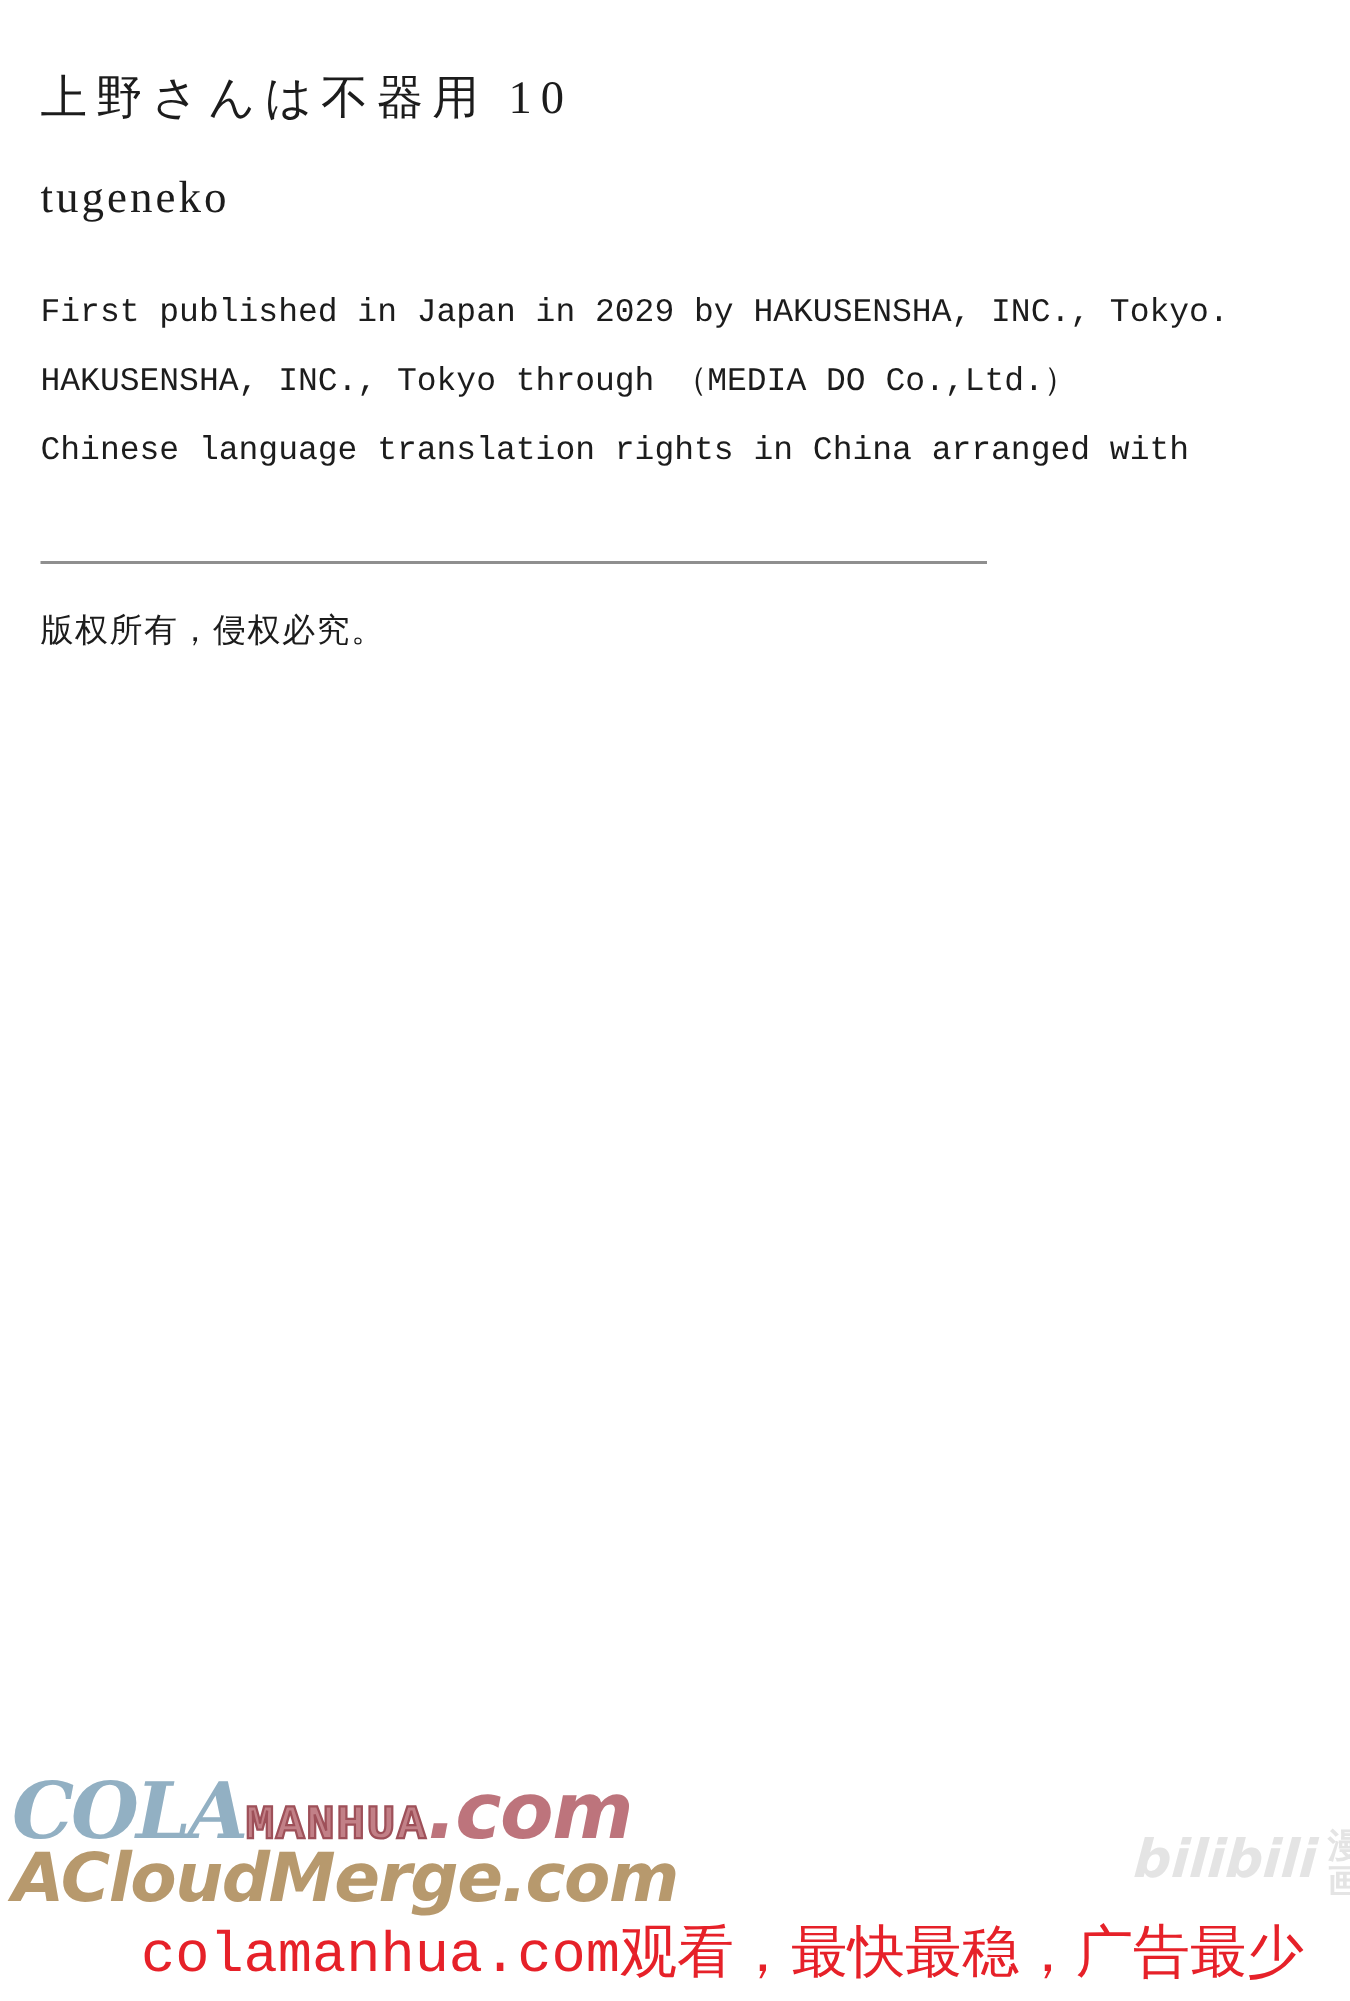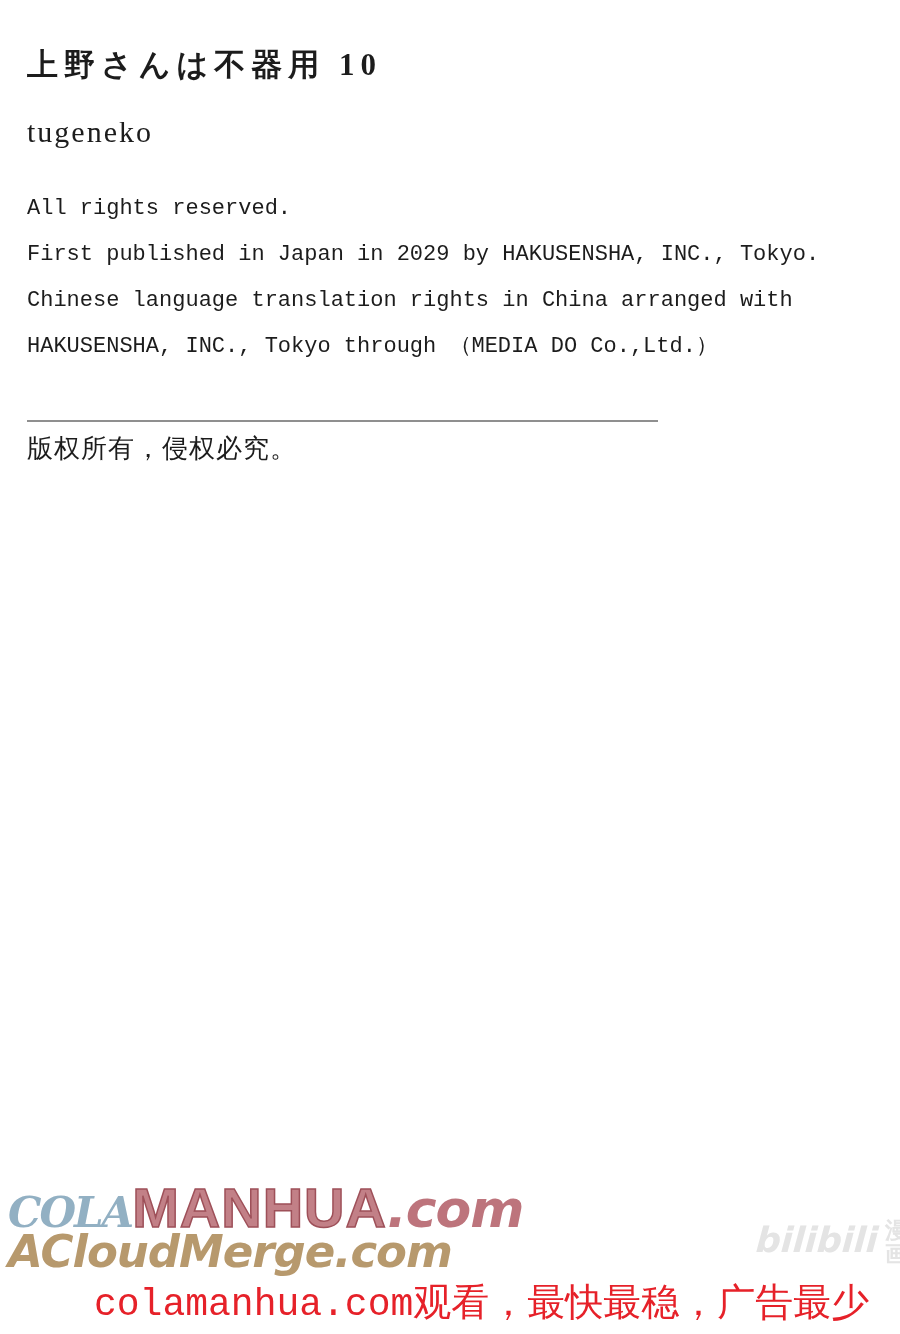--- a/index.html
+++ b/index.html
@@ -25,21 +25,21 @@
     font-size: 34px;
     line-height: 38px;
     font-weight: bold;
     letter-spacing: 2px;
     margin: 0;
     font-family: "Liberation Serif", "DejaVu Serif", serif;
   }
   .title-jp {
     font-size: 31px;
     line-height: 38px;
-    font-weight: bold;
+    font-weight: normal;
     letter-spacing: 6px;
     margin: 22px 0 0 0;
     font-family: "Liberation Serif", "DejaVu Serif", serif;
   }
   .author {
     font-size: 30px;
     line-height: 36px;
     letter-spacing: 2px;
     margin-top: 30px;
     font-family: Liberation Serif, serif;
@@ -51,45 +51,45 @@
     line-height: 46px;
     white-space: nowrap;
   }
   .divider {
     margin-top: 50px;
     width: 631px;
     height: 0;
     border-top: 2px solid var(--divider-gray, #8f8f8f);
   }
   .rights-notice {
-    margin-top: 8px;
-    font-size: 26px;
+    margin-top: 24px;
+    font-size: 22px;
     line-height: 40px;
     letter-spacing: 1px;
-    font-family: Liberation Mono, monospace;
+    font-family: Liberation Serif, serif;
   }
   
   .wm-line1 {
     position: absolute;
     left: 8px;
     top: 1182px;
     white-space: nowrap;
     line-height: 52px;
   }
   .wm-cola {
     font-family: "DejaVu Serif", serif;
     font-style: italic;
-    font-size: 42px;
+    font-size: 52px;
     font-weight: bold;
     color: var(--cola-blue, #92b0c3);
     letter-spacing: -2px;
   }
   .wm-manhua {
-    font-family: Liberation Sans, sans-serif;
-    font-size: 56px;
+    font-family: Liberation Mono, monospace;
+    font-size: 32px;
     font-weight: bold;
     color: var(--manhua-rose, #c28087);
     -webkit-text-stroke: 1.5px var(--manhua-outline, #9e5059);
     letter-spacing: 1px;
   }
   .wm-tld {
     font-family: "DejaVu Sans", sans-serif;
     font-style: italic;
     font-size: 52px;
     font-weight: bold;
@@ -148,24 +148,23 @@
   }
 </style>
 </head>
 <body>
 
 <div class="content">
   <h2 class="title-jp">上野さんは不器用 10</h2>
   <div class="author">tugeneko</div>
 
   <div class="copyright-block">
-    <div>All rights reserved.</div>
     <div>First published in Japan in 2029 by HAKUSENSHA, INC., Tokyo.</div>
+    <div>HAKUSENSHA, INC., Tokyo through （MEDIA DO Co.,Ltd.）</div>
     <div>Chinese language translation rights in China arranged with</div>
-    <div>HAKUSENSHA, INC., Tokyo through （MEDIA DO Co.,Ltd.）</div>
   </div>
 
   <div class="divider"></div>
 
   <div class="rights-notice">版权所有，侵权必究。</div>
 </div>
 
 <div class="wm-line1">
   <span class="wm-cola">COLA</span><span class="wm-manhua">MANHUA</span><span class="wm-tld">.com</span>
 </div>

